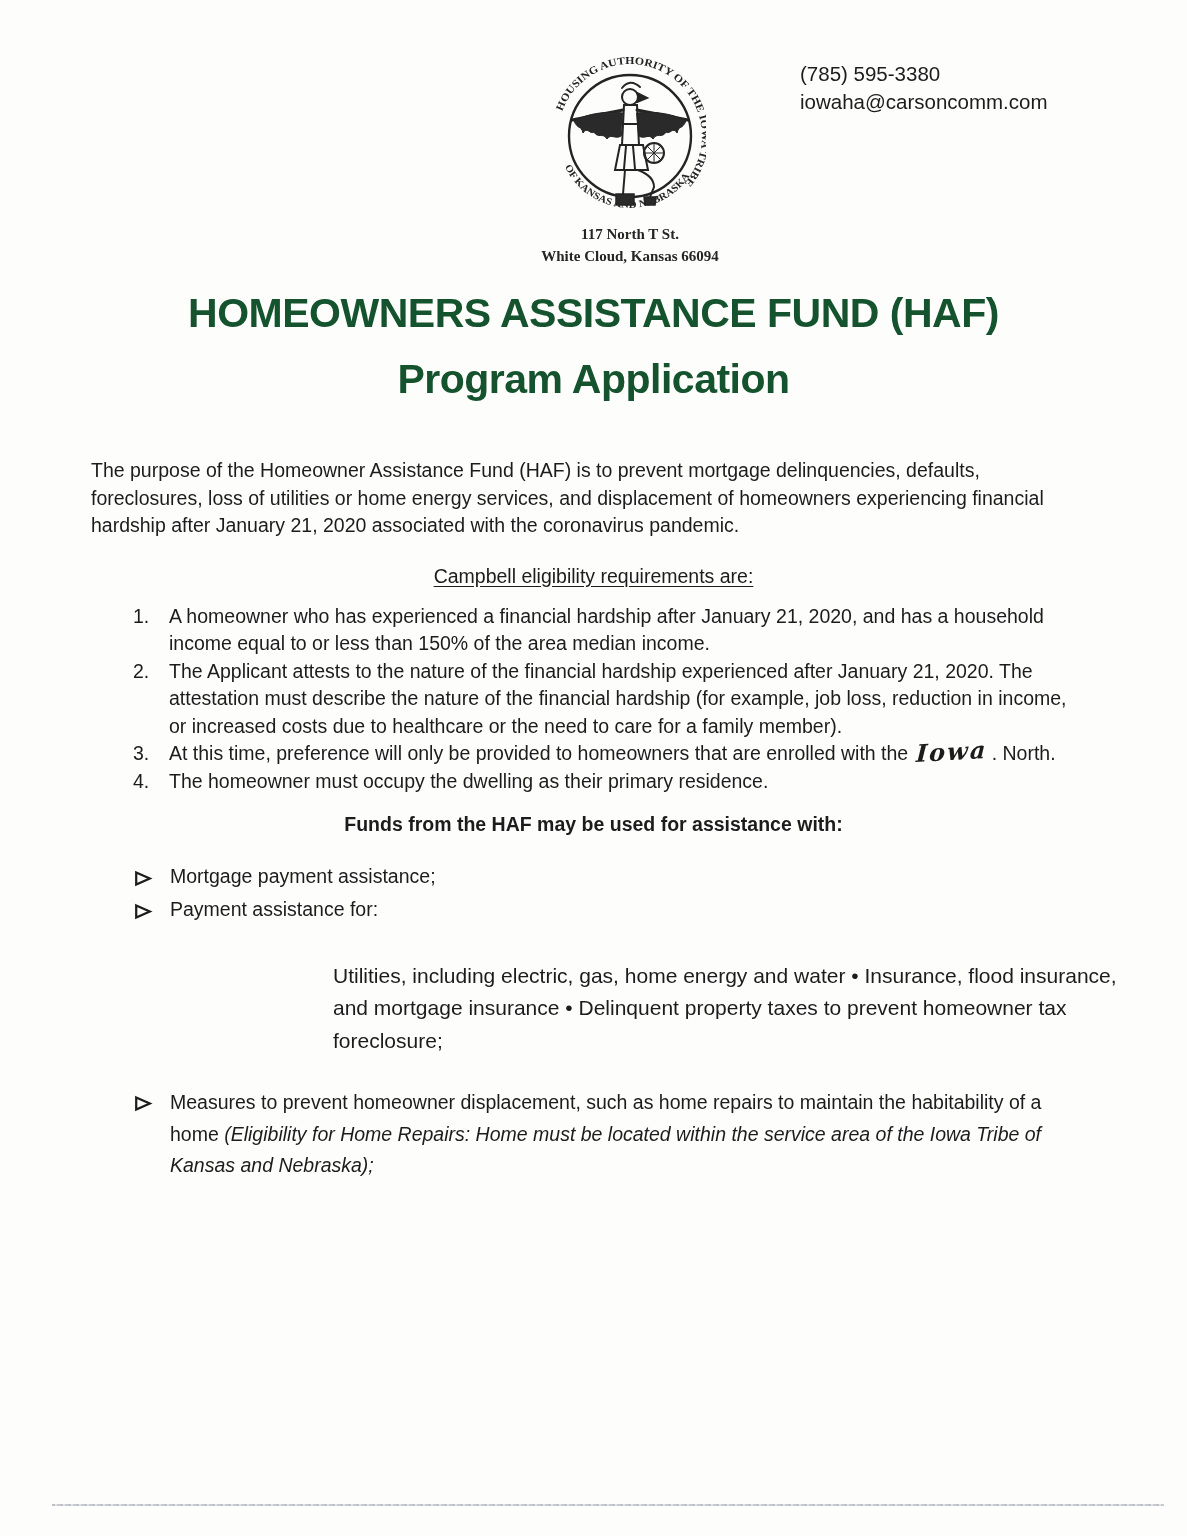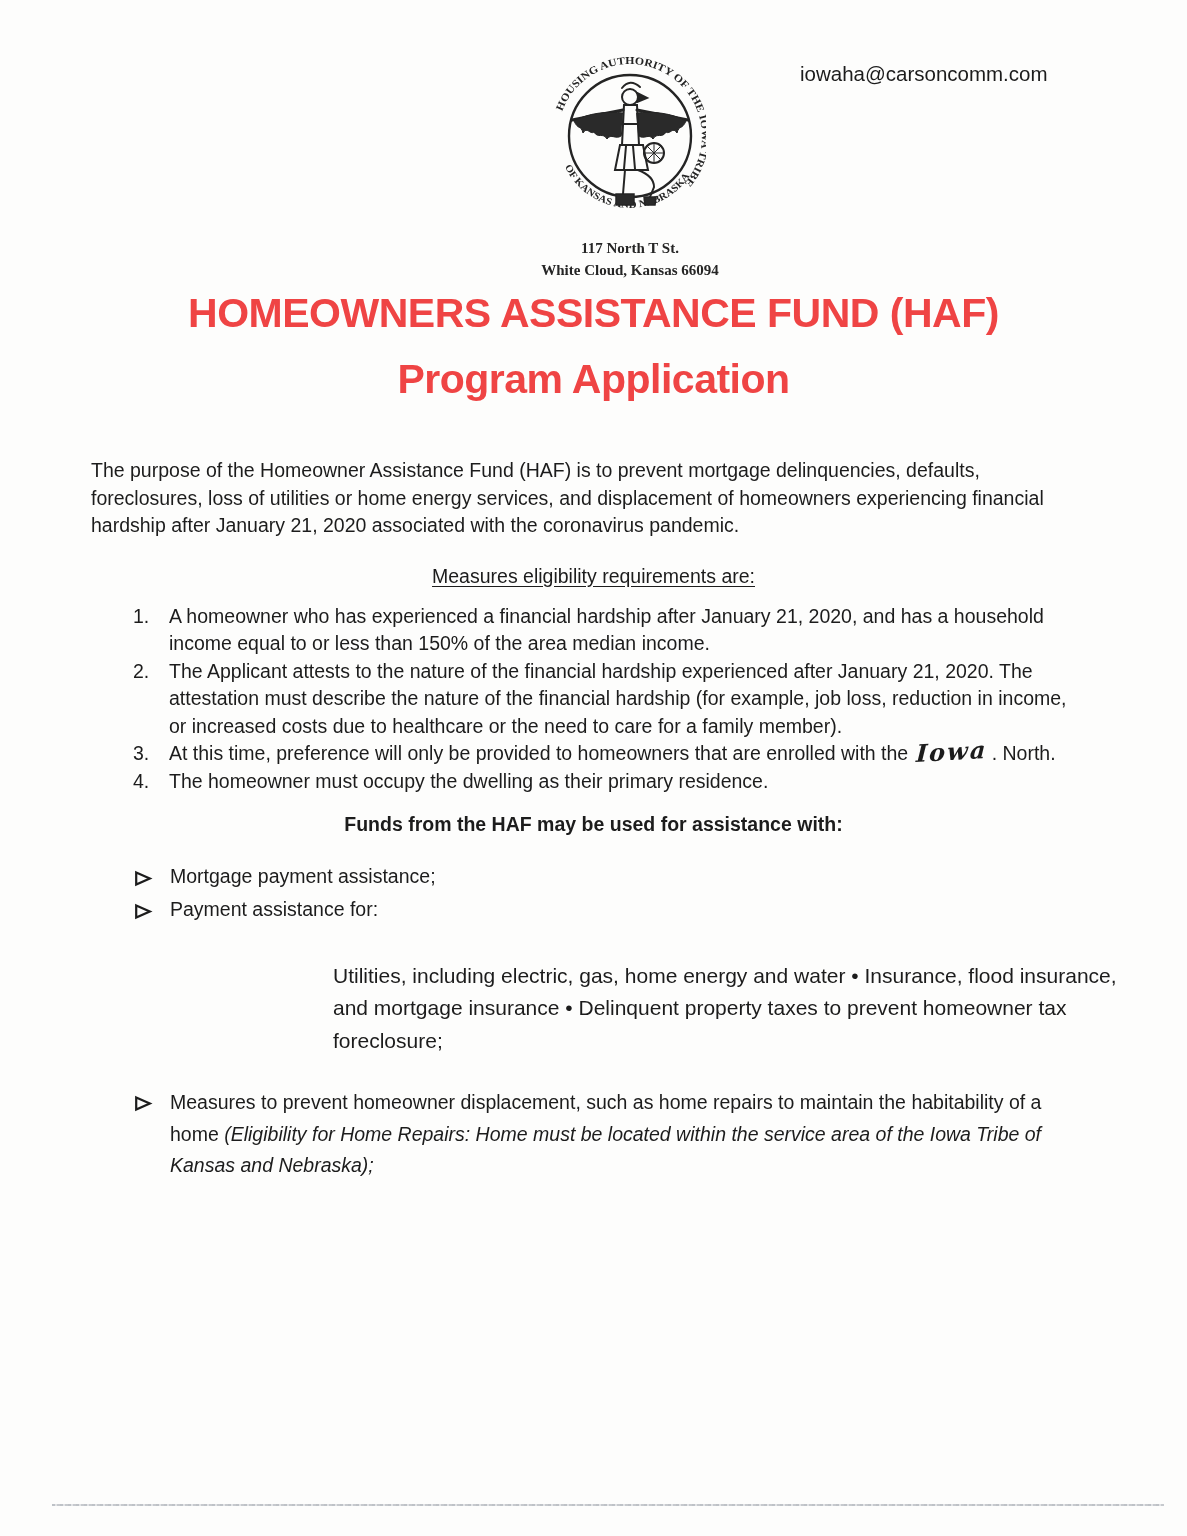--- a/index.html
+++ b/index.html
@@ -18,21 +18,21 @@
   .header { position: relative; height: 268px; }
   .logo-block {
     position: absolute;
     left: 514px;
     top: 50px;
     width: 232px;
     text-align: center;
   }
   .seal-svg { display: block; margin: 0 auto; }
   .logo-address {
-    margin-top: 16px;
+    margin-top: 2px;
     font-family: "Liberation Serif", serif;
     font-weight: bold;
     font-size: 15px;
     line-height: 1.45;
     color: #252525;
     white-space: nowrap;
   }
   .contact-block {
     position: absolute;
     left: 800px;
@@ -42,21 +42,21 @@
     color: #1c1c1c;
   }
   
   .doc-title {
     margin-top: 12px;
     text-align: center;
     font-weight: bold;
     font-size: 41px;
     line-height: 1.62;
     letter-spacing: -0.5px;
-    color: #ef4444;
+    color: #14532d;
   }
   
   .purpose {
     margin: 44px auto 0;
     width: 1005px;
     text-align: left;
     font-size: 19.5px;
     line-height: 1.42;
   }
   .eligibility-heading {
@@ -164,33 +164,34 @@
           <path d="M90,147 L102,147 L101,155 L91,155 Z" fill="#2a2a2a" stroke-width="1.5"></path>
         </g>
       </svg>
       <div class="logo-address">
         <div>117 North T St.</div>
         <div>White Cloud, Kansas 66094</div>
       </div>
     </div>
 
     <div class="contact-block">
+      <div>(785) 595-3380</div>
       <div>iowaha@carsoncomm.com</div>
     </div>
 
   </div>
 
   <div class="doc-title">
     <div>HOMEOWNERS ASSISTANCE FUND (HAF)</div>
     <div>Program Application</div>
   </div>
 
   <p class="purpose">The purpose of the Homeowner Assistance Fund (HAF) is to prevent mortgage delinquencies, defaults, foreclosures, loss of utilities or home energy services, and displacement of homeowners experiencing financial hardship after January 21, 2020 associated with the coronavirus pandemic.</p>
 
-  <div class="eligibility-heading">Measures eligibility requirements are:</div>
+  <div class="eligibility-heading">Campbell eligibility requirements are:</div>
 
   <div class="num-list">
     <div class="num-item">
       <span class="num">1.</span>
       <span class="itext">A homeowner who has experienced a financial hardship after January 21, 2020, and has a household income equal to or less than 150% of the area median income.</span>
     </div>
     <div class="num-item">
       <span class="num">2.</span>
       <span class="itext">The Applicant attests to the nature of the financial hardship experienced after January 21, 2020. The attestation must describe the nature of the financial hardship (for example, job loss, reduction in income, or increased costs due to healthcare or the need to care for a family member).</span>
     </div>

